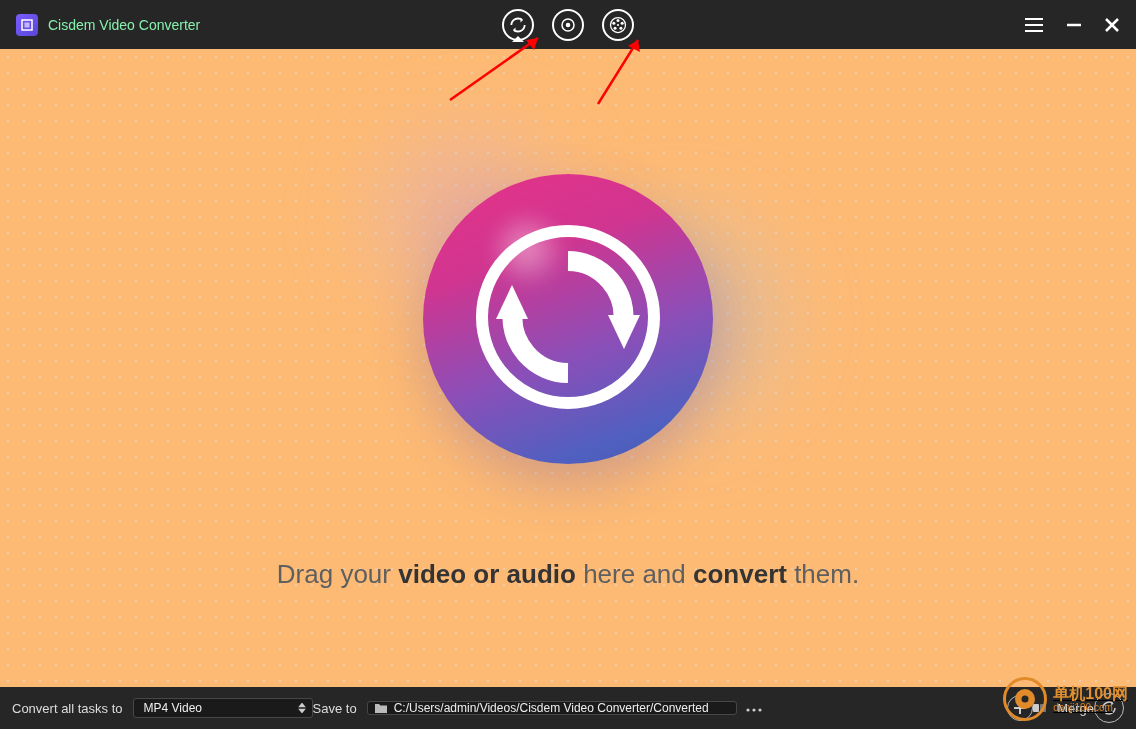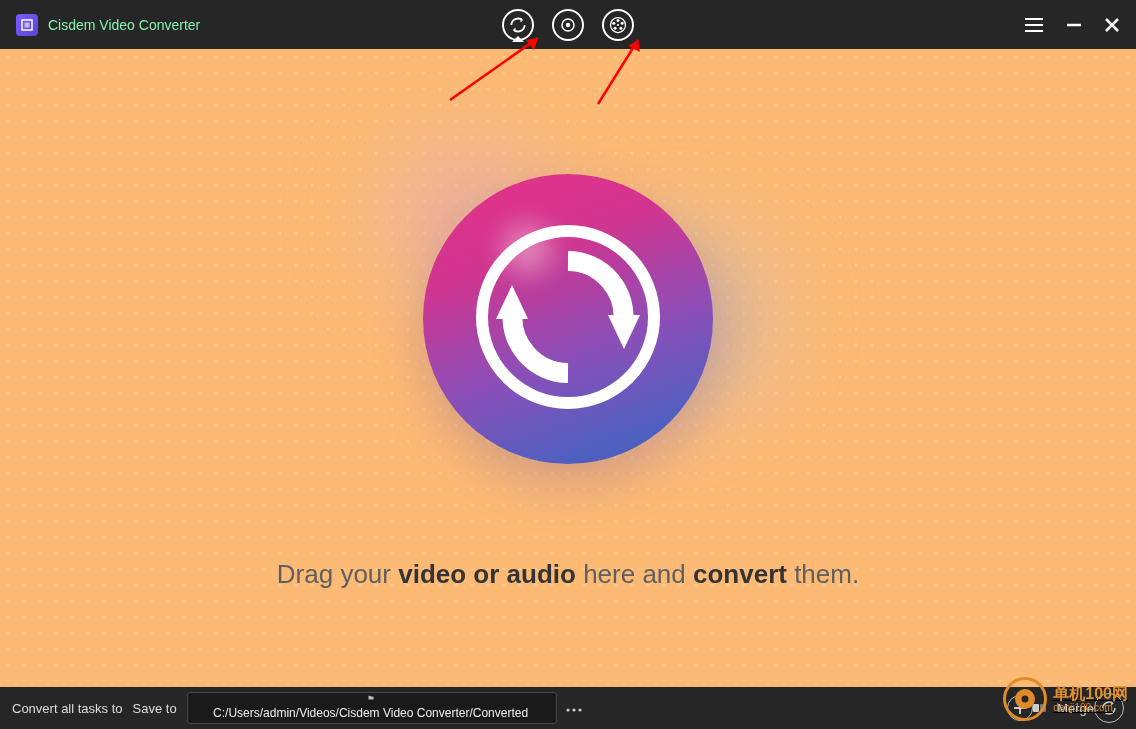--- a/index.html
+++ b/index.html
@@ -178,28 +178,27 @@
   gap: 1px;
 }
 .saveto { }
 .path-box {
   background: #1a1a1a;
   border: 1px solid #474747;
   border-radius: 3px;
   padding: 2px 8px 2px 6px;
   color: #eee;
   font-size: 12px;
-  height: 32px;
+  height: 14px;
   line-height: 15px;
   display: flex;
   align-items: center;
   gap: 6px;
   min-width: 370px;
   cursor: pointer;
-  flex-direction: column;
 }
 .browse {
   margin-left: 8px;
   color: #ddd;
   cursor: pointer;
 }
 .right-footer {
   margin-left: auto;
   display: flex;
   align-items: center;
@@ -363,20 +362,31 @@
   <line x1="10" y1="70" x2="98" y2="8" stroke="#ff0000" stroke-width="2.5"></line>
   <polygon points="98,8 86,10 94,20" fill="#ff0000"></polygon>
 </svg>
 <svg class="arrow" style="left:588px;top:32px" width="90" height="80">
   <line x1="10" y1="72" x2="50" y2="8" stroke="#ff0000" stroke-width="2.5"></line>
   <polygon points="50,8 40,14 52,20" fill="#ff0000"></polygon>
 </svg>
 
 <div class="footer">
   <span class="label">Convert all tasks to</span>
+  <div class="select">
+    <span>MP4 Video</span>
+    <span class="chev">
+      <svg width="8" height="5" viewBox="0 0 8 5">
+          <polygon points="0,5 8,5 4,0" fill="#ccc"></polygon>
+        </svg>
+      <svg width="8" height="5" viewBox="0 0 8 5">
+          <polygon points="0,0 8,0 4,5" fill="#ccc"></polygon>
+        </svg>
+    </span>
+  </div>
 
   <span class="label saveto">Save to</span>
   <div class="path-box">
     <svg width="14" height="12" viewBox="0 0 14 12" fill="#bbb">
         <path d="M1 2h4l1.5 1.5H13V11H1z"></path>
       </svg>
     <span>C:/Users/admin/Videos/Cisdem Video Converter/Converted</span>
   </div>
   <span class="browse">
     <svg width="18" height="6" viewBox="0 0 18 6" fill="#ccc">

